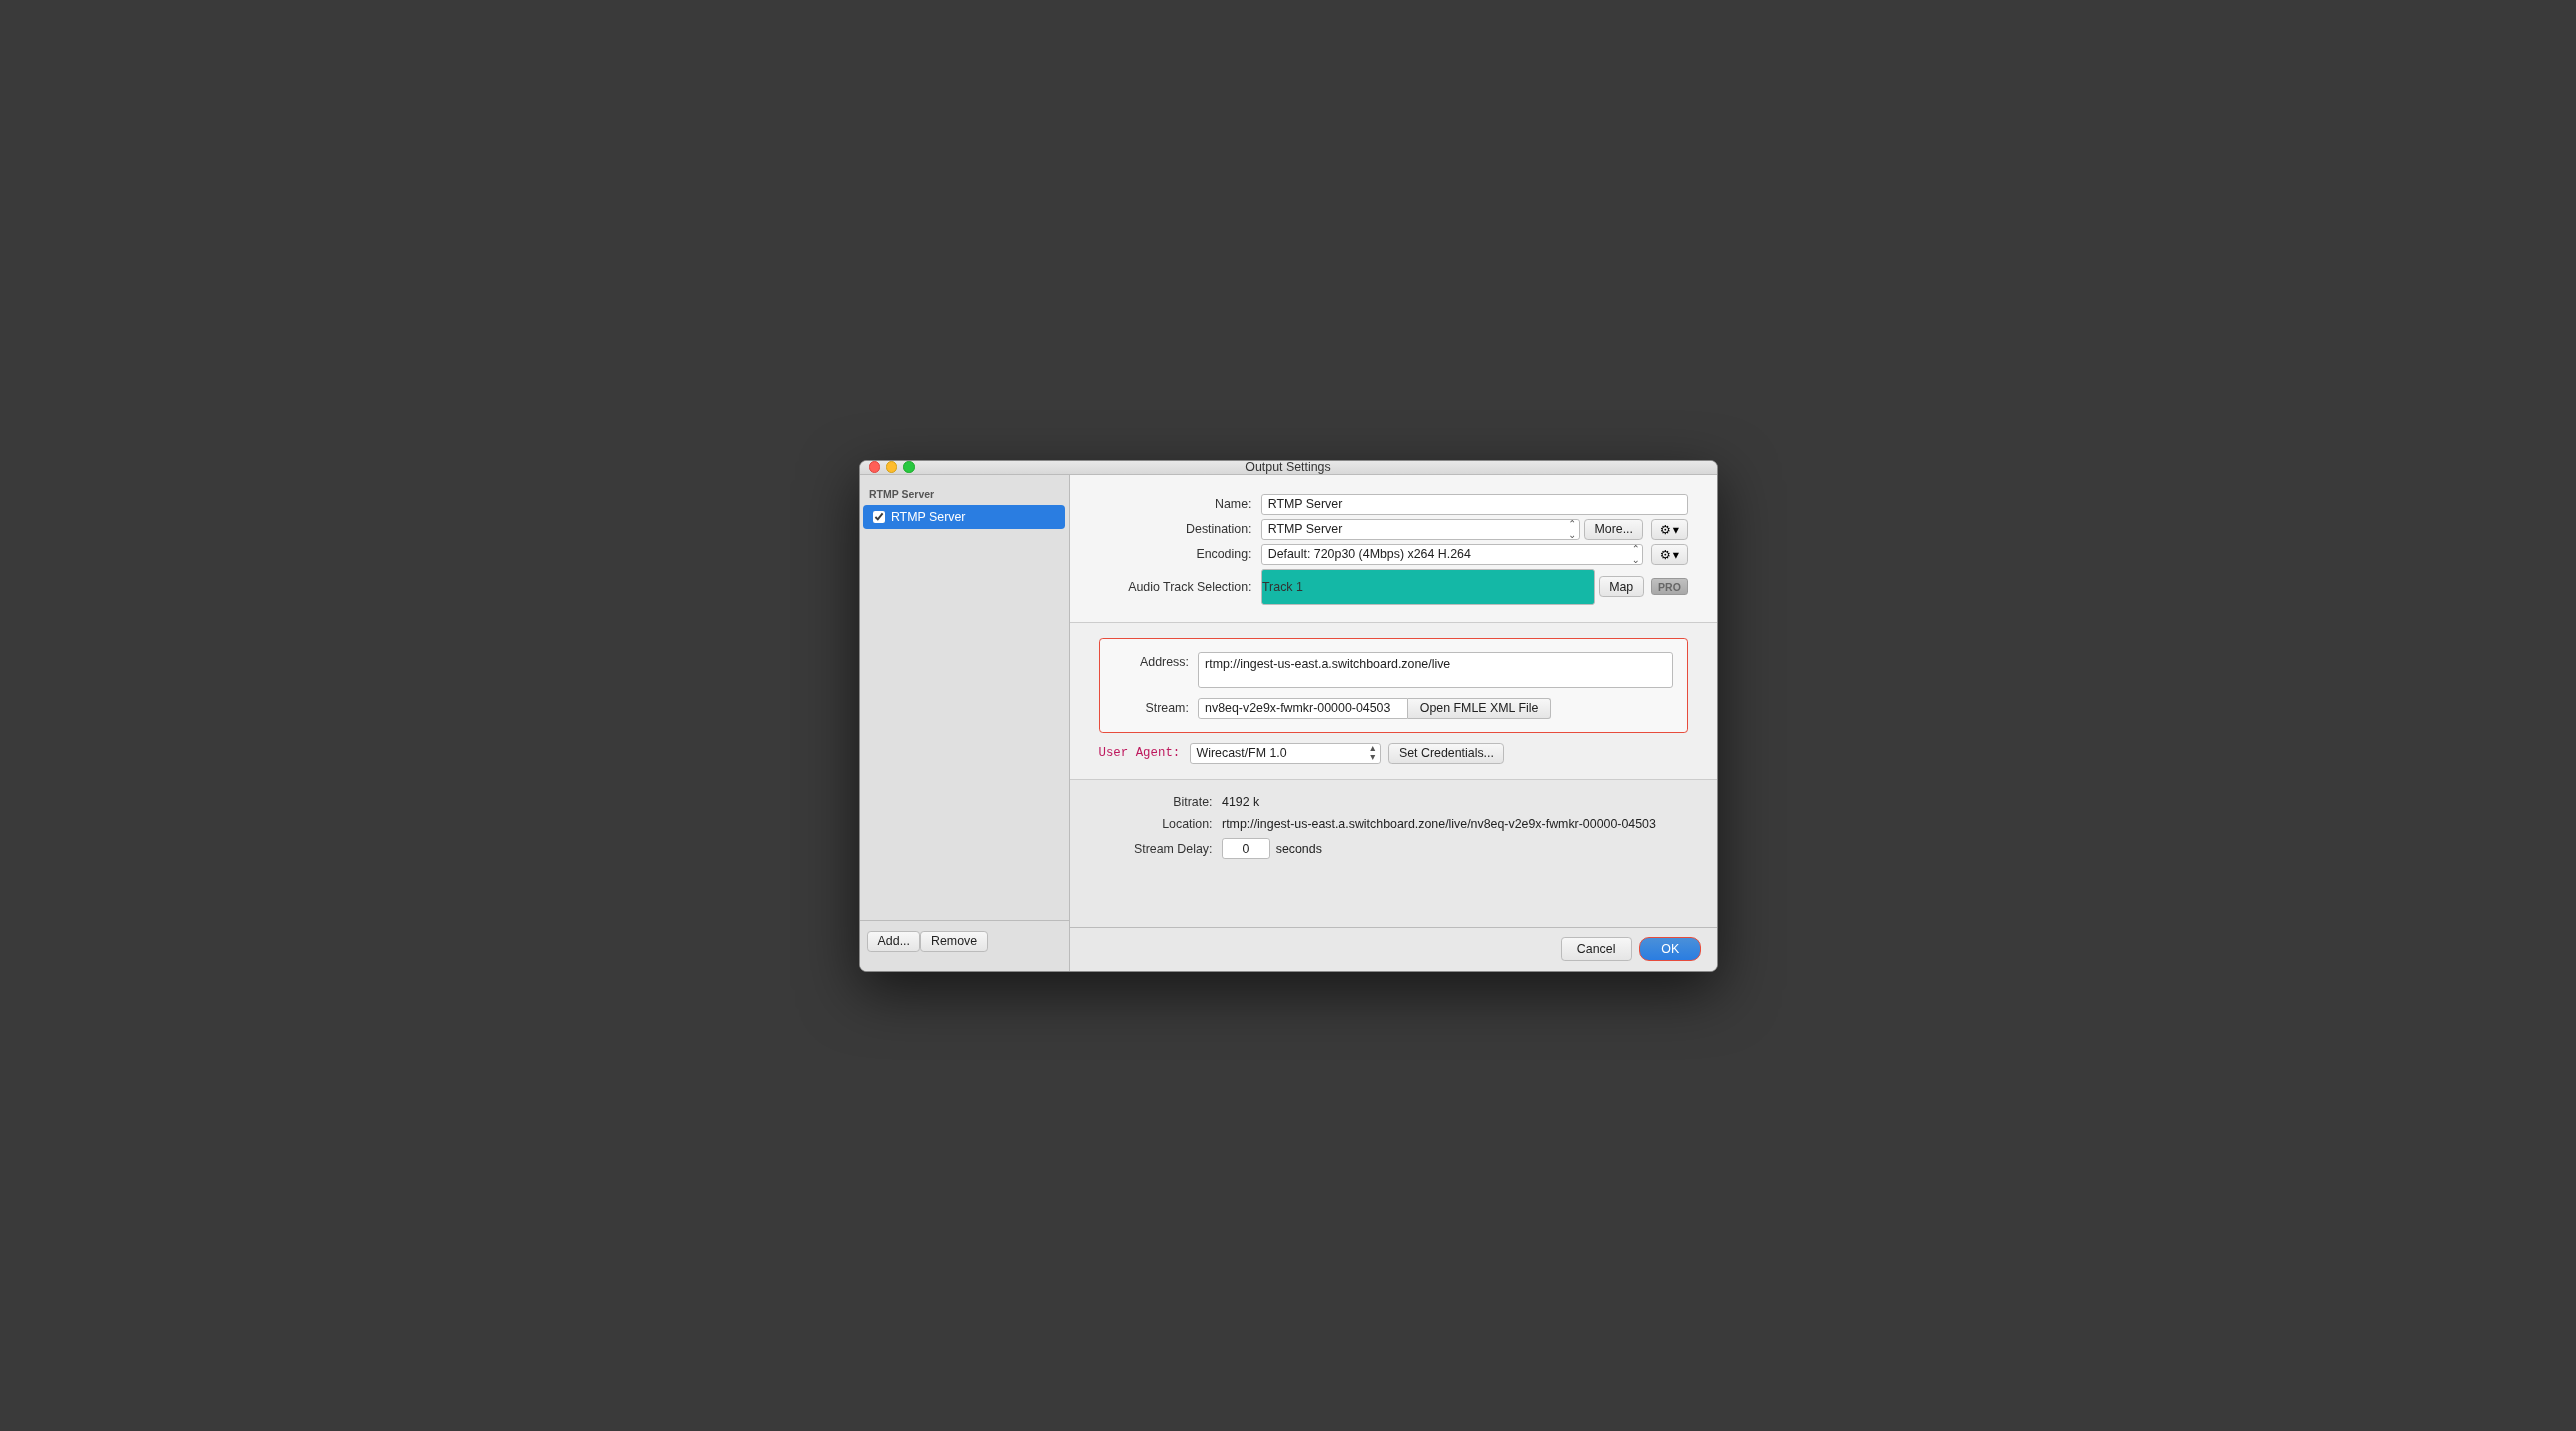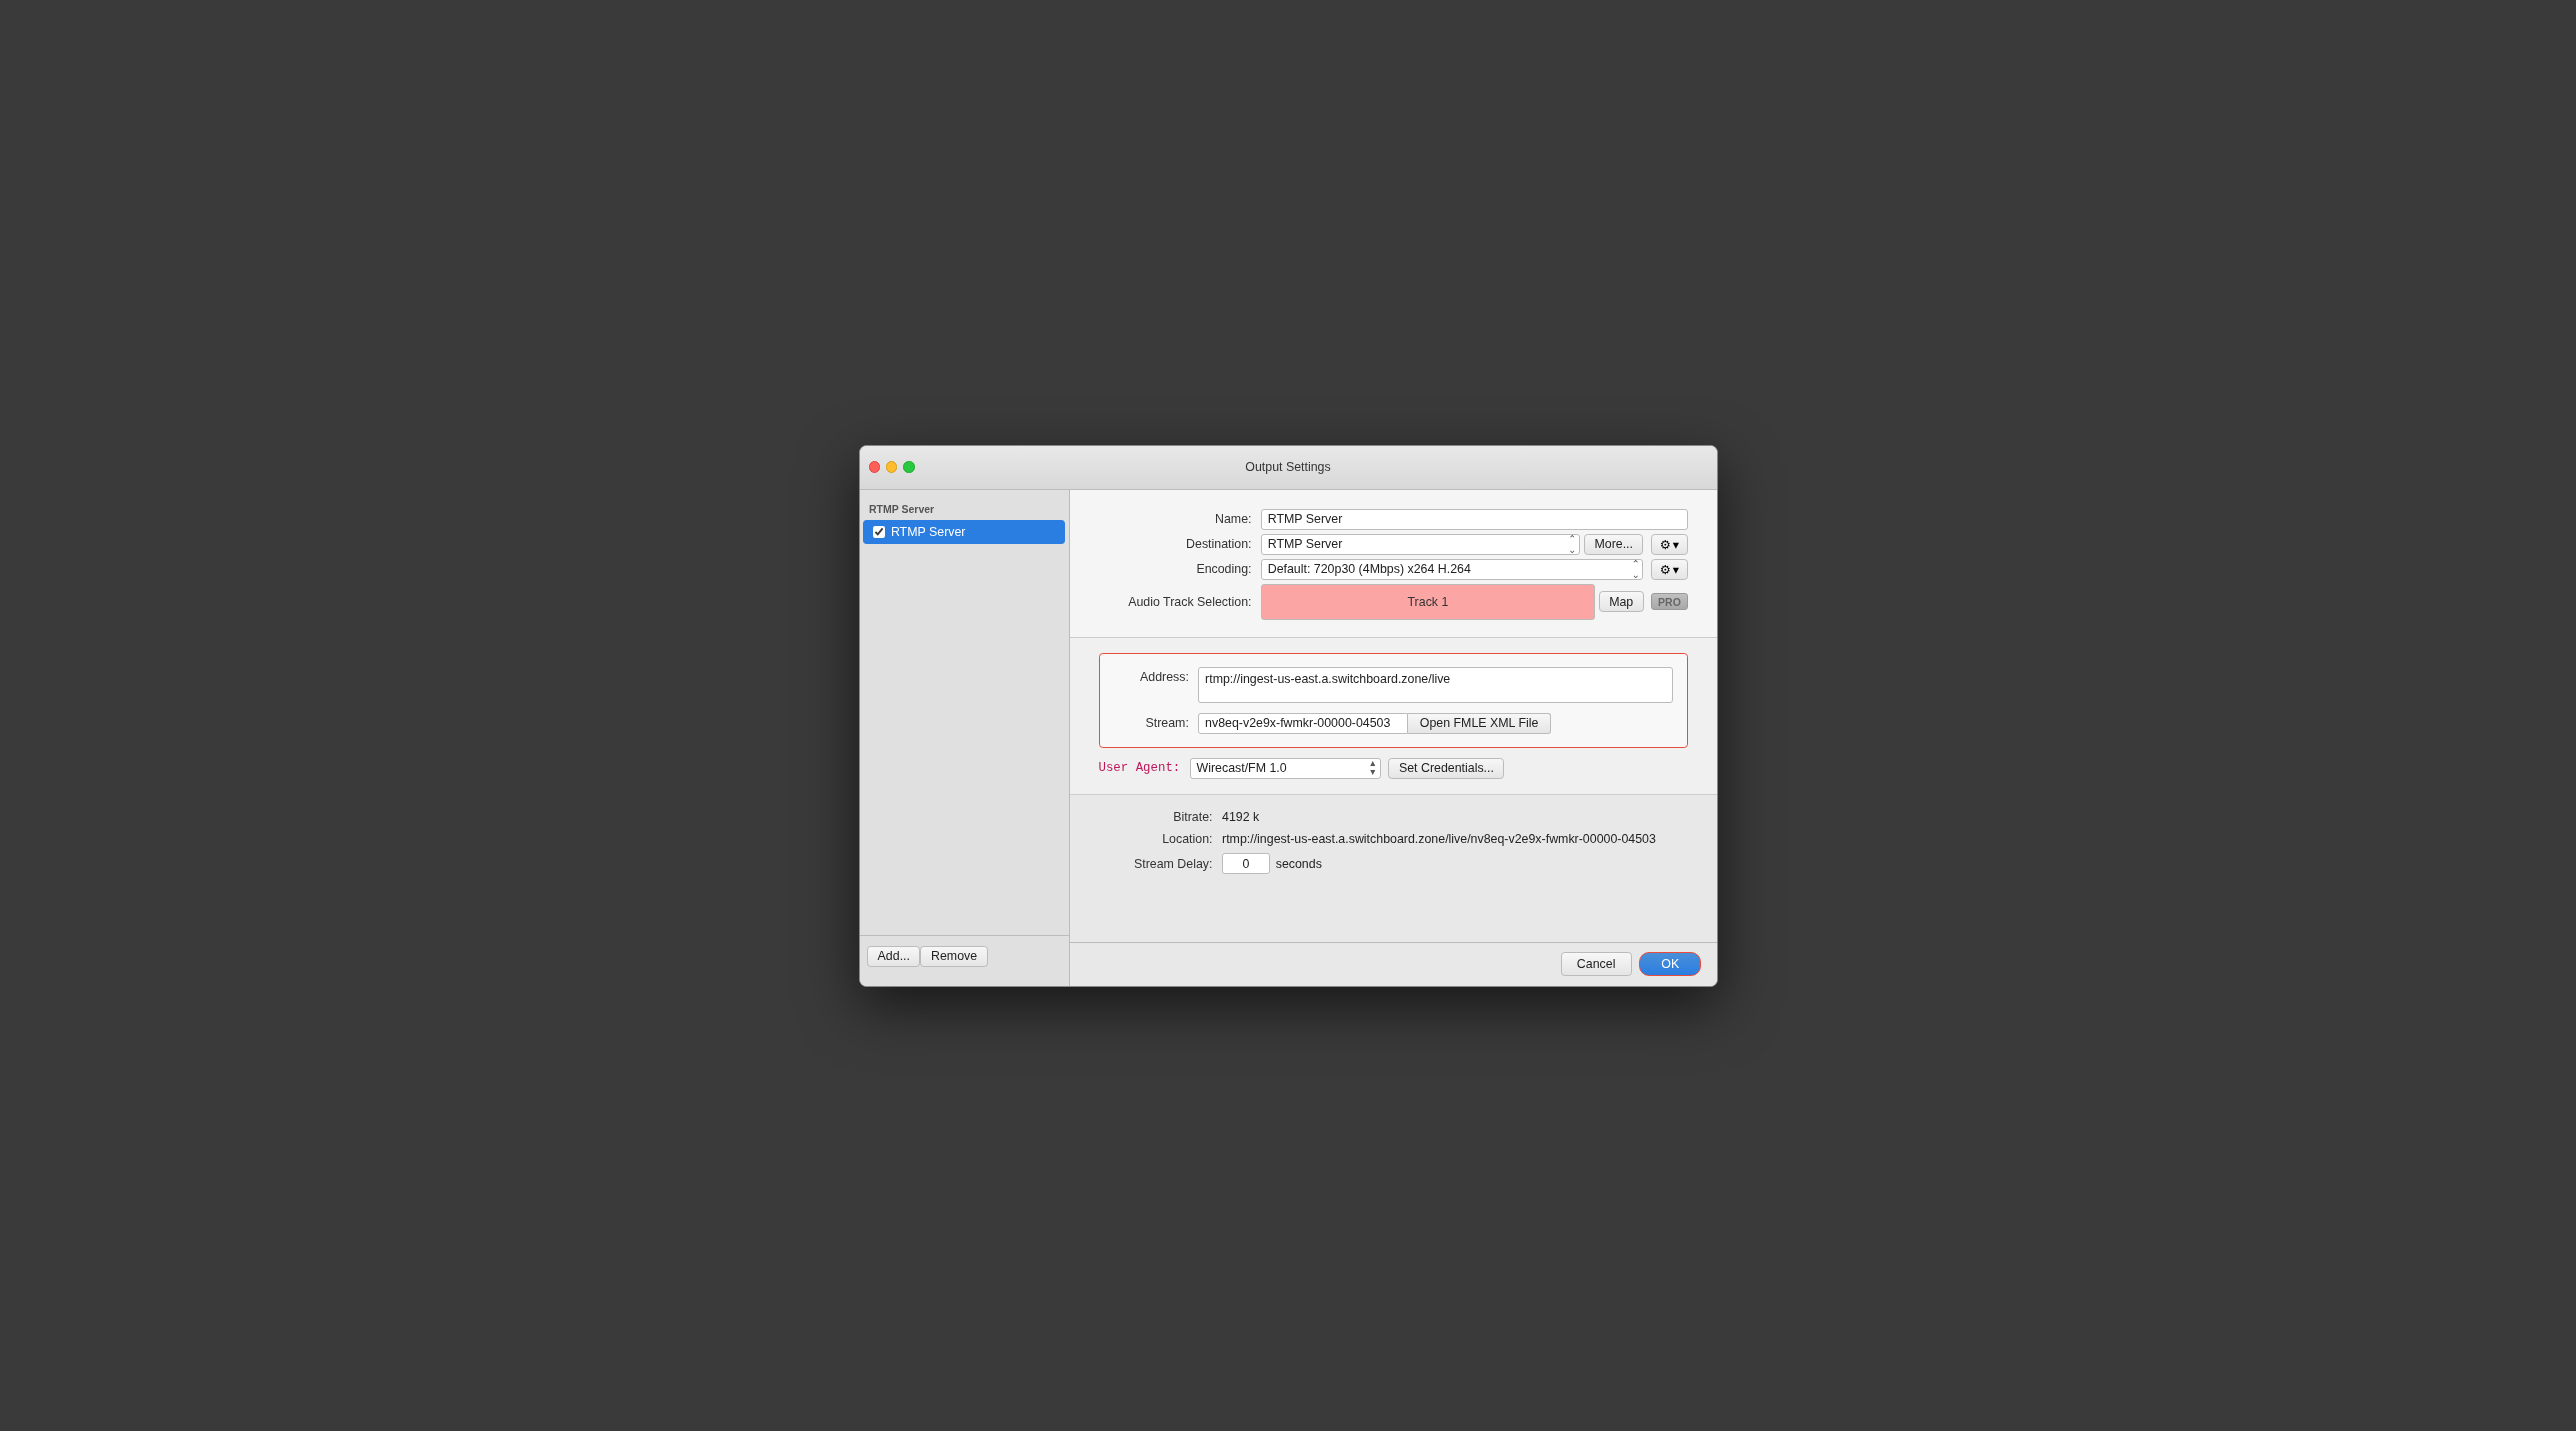--- a/index.html
+++ b/index.html
@@ -19,21 +19,21 @@
       background: #ececec;
       border-radius: 7.6px;
       box-shadow: 0 19px 57px rgba(0,0,0,0.6);
       overflow: hidden;
       border: 1px solid #888;
     }
 
     
     .title-bar {
       background: linear-gradient(to bottom, #e8e8e8, #d8d8d8);
-      height: 44px;
+      height: 14px;
       display: flex;
       align-items: center;
       padding: 0 9.5px;
       border-bottom: 1px solid #bbb;
       position: relative;
     }
 
     .traffic-lights {
       display: flex;
       gap: 5.7px;
@@ -211,24 +211,24 @@
       font-size: 12.4px;
       gap: 1.9px;
       margin-left: 3.8px;
     }
 
     .track-field {
       flex: 1;
       height: 36px;
       border: 1px solid #bbb;
       border-radius: 2.9px;
-      background: #fca5a5;
-      display: flex;
-      align-items: center;
-      justify-content: center;
+      background: #14b8a6;
+      display: flex;
+      align-items: center;
+      justify-content: flex-start;
       font-size: 12.4px;
       color: #333;
     }
 
     .pro-badge {
       background: linear-gradient(to bottom, #c0c0c0, #a8a8a8);
       border: 1px solid #999;
       border-radius: 2.9px;
       padding: 1.9px 5.7px;
       font-size: 10.5px;

